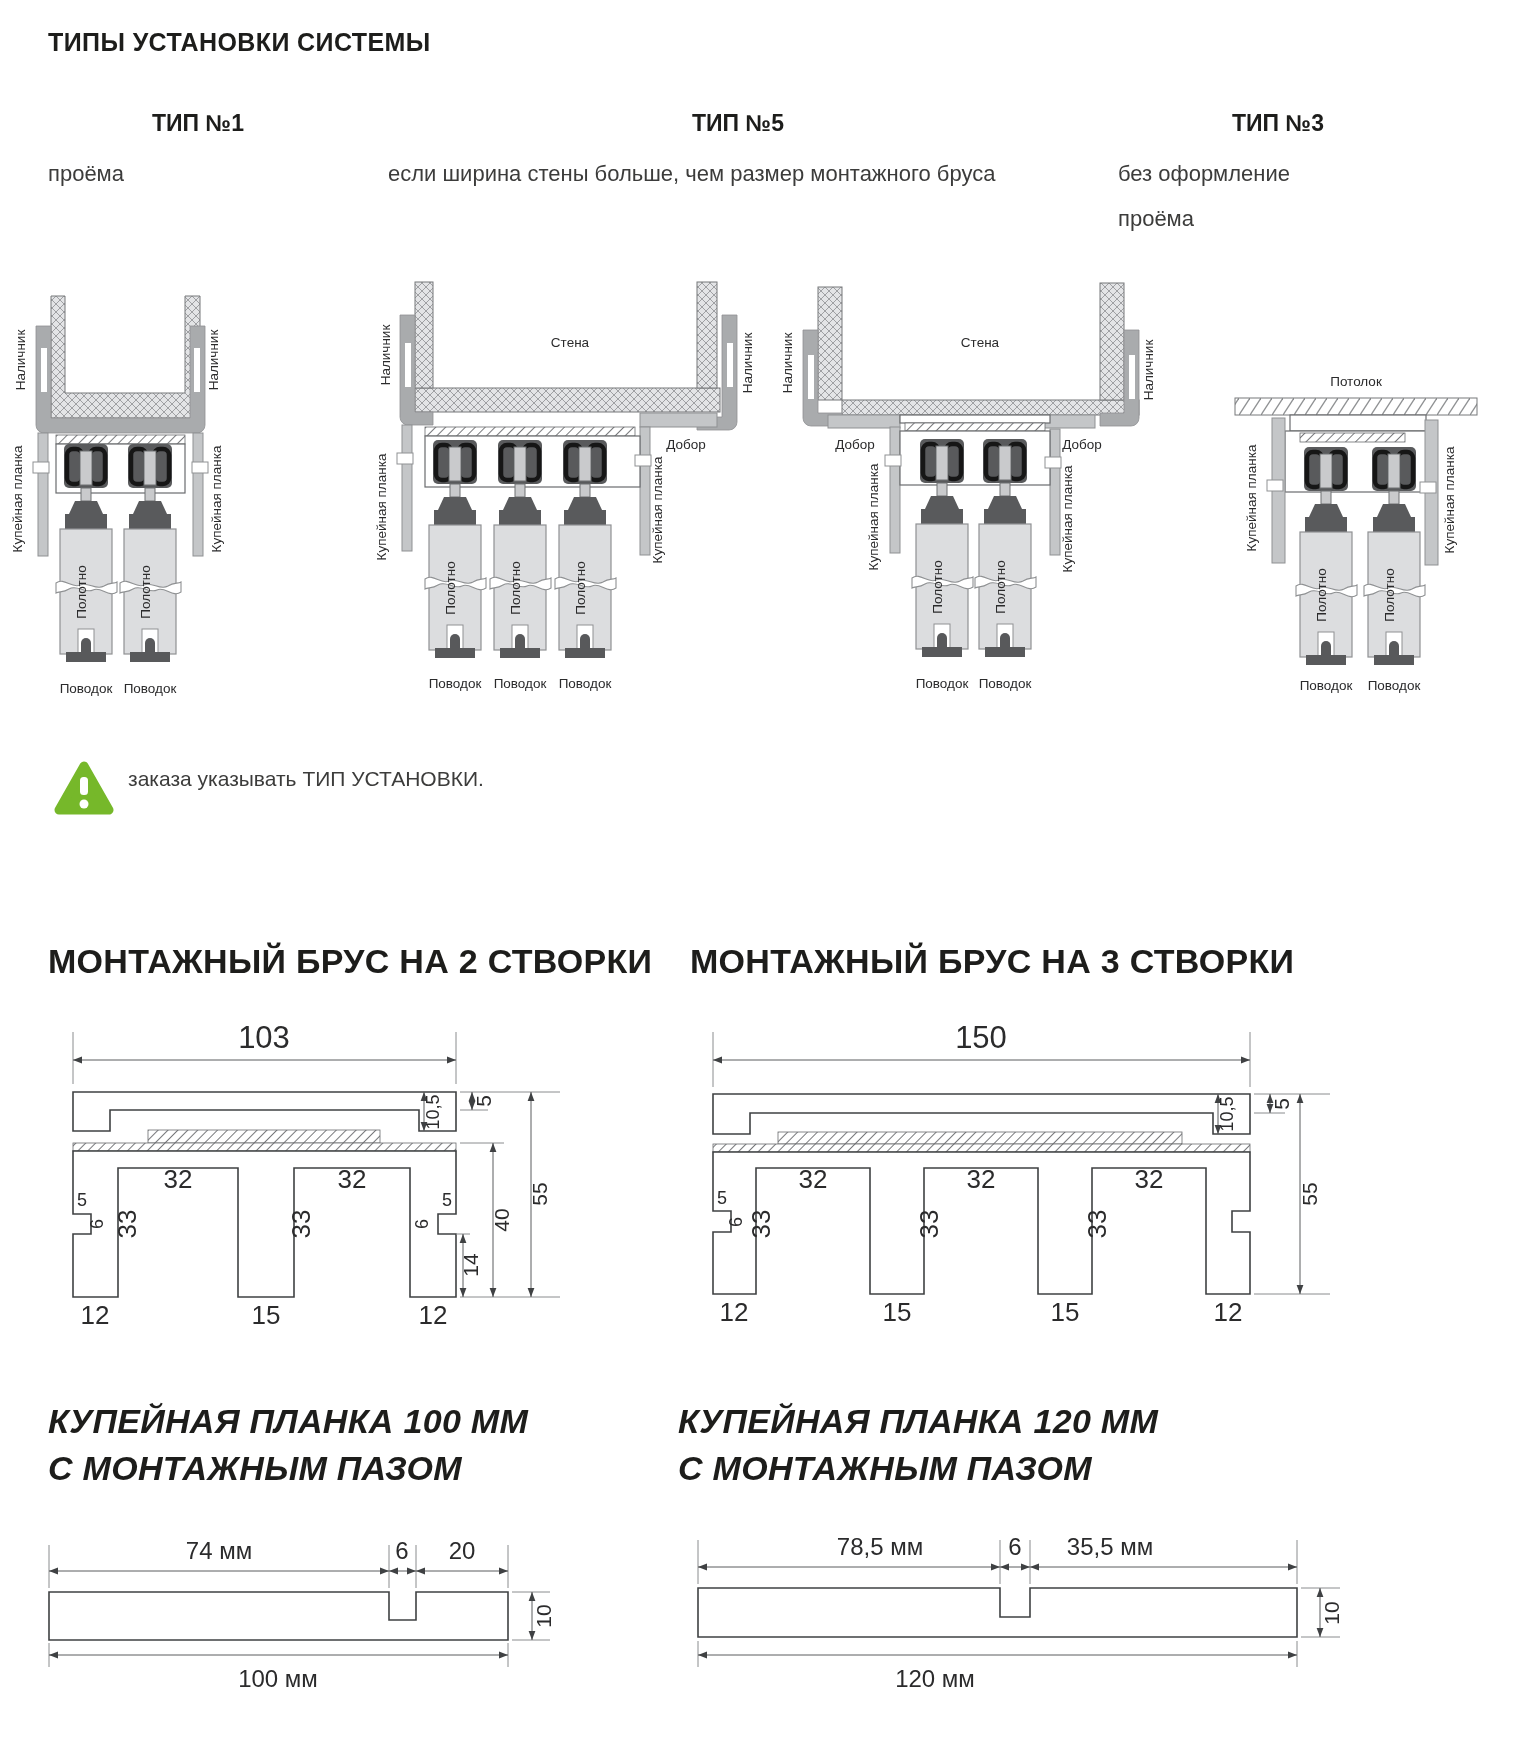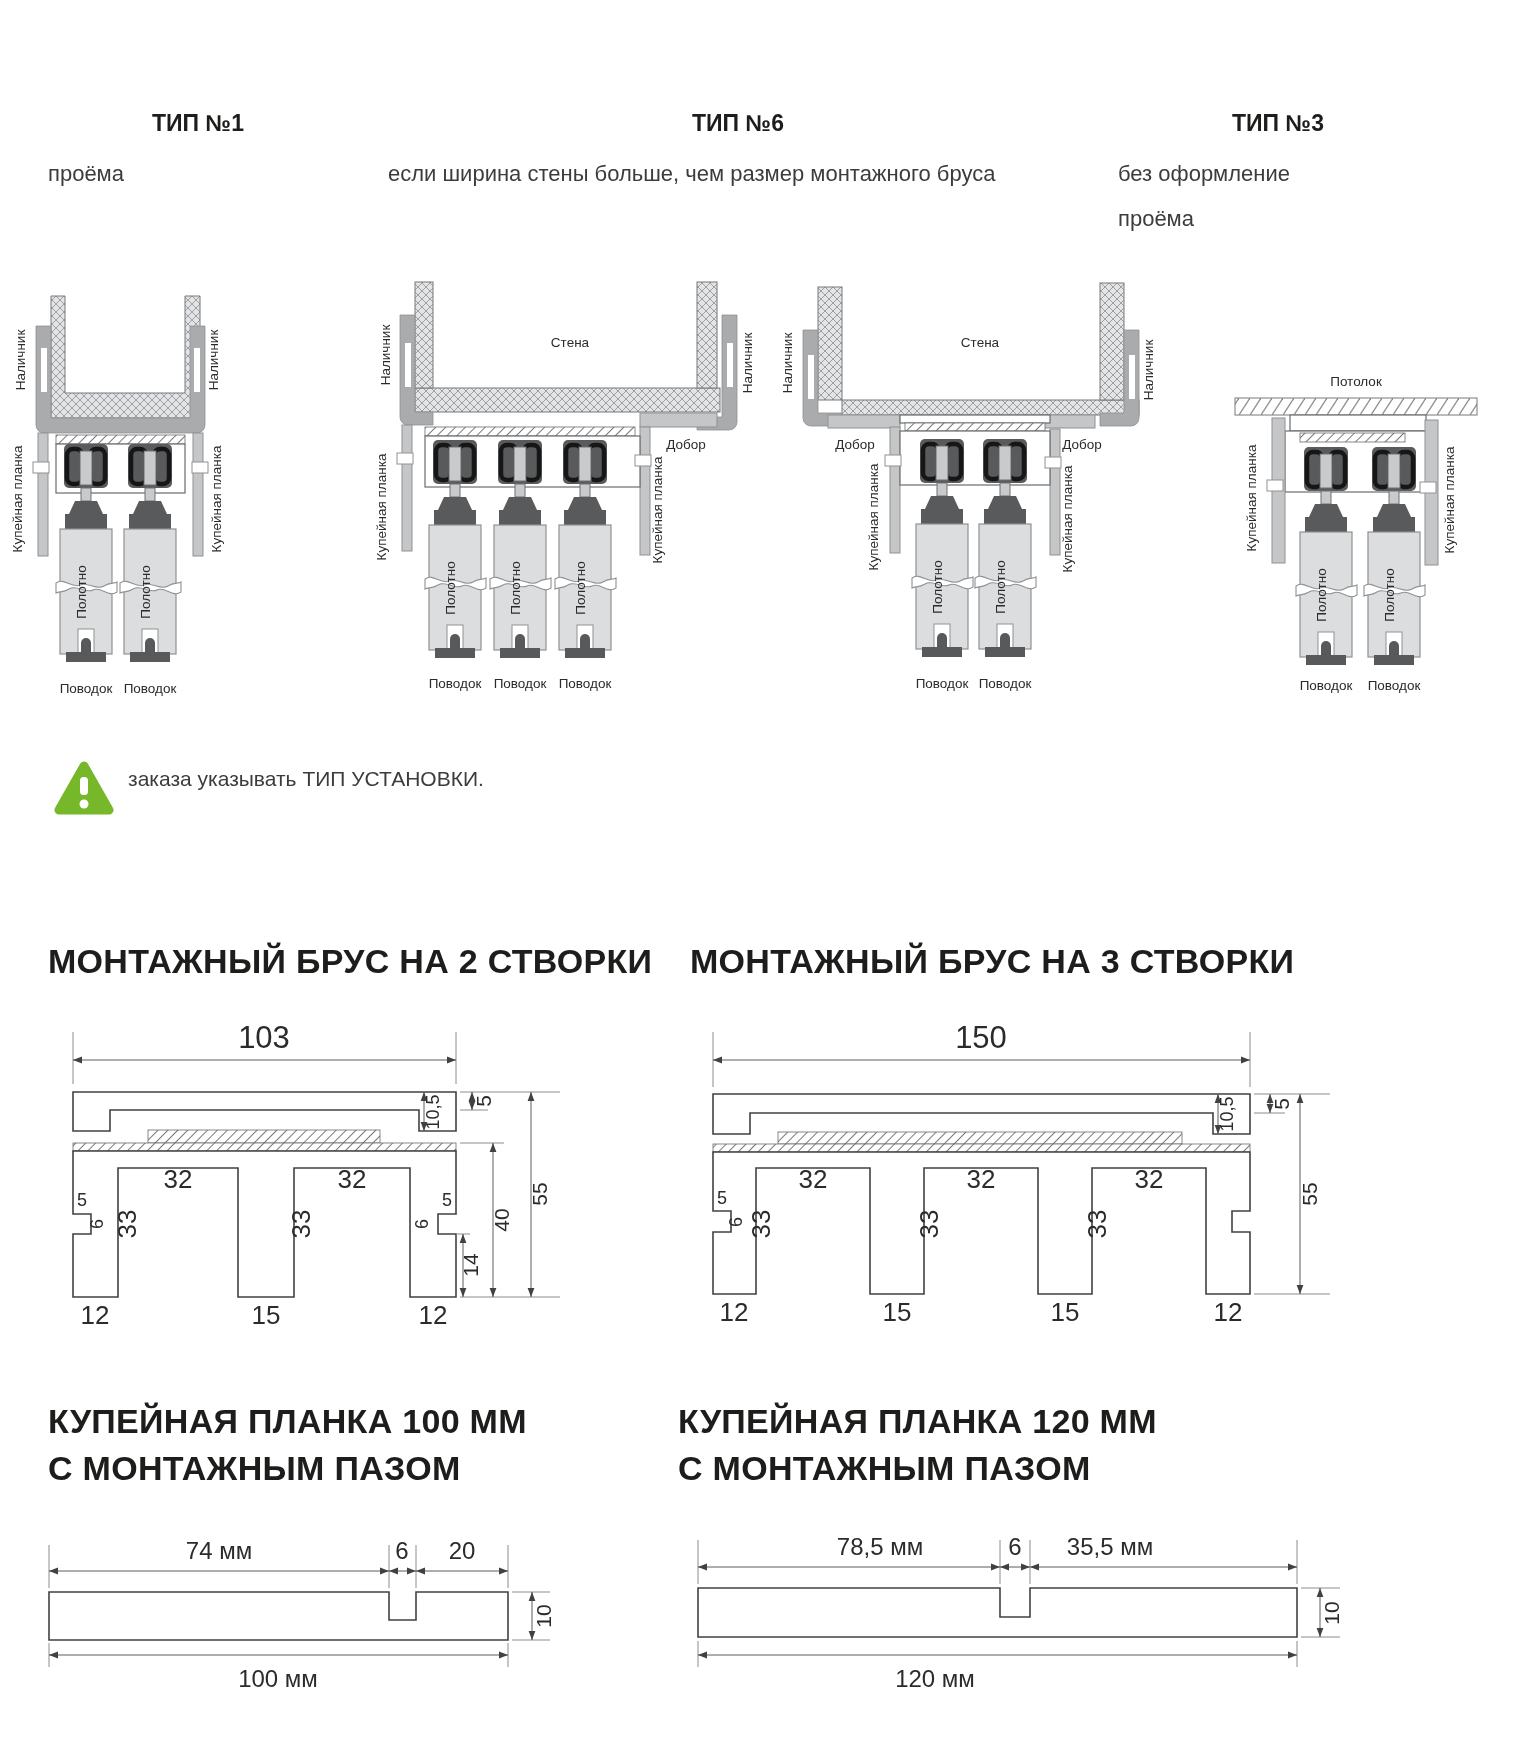--- a/index.html
+++ b/index.html
@@ -3,21 +3,21 @@
 <meta charset="utf-8">
 <style>
   html,body{margin:0;padding:0;background:#ffffff;}
   .page{position:relative;width:1523px;height:1738px;background:#fff;overflow:hidden;
         font-family:"Liberation Sans",sans-serif;color:#1d1d1b;}
   .abs{position:absolute;}
   h1.main-title{font-size:25px;font-weight:bold;letter-spacing:.4px;margin:0;color:#1d1d1b;}
   .type-head{font-size:23px;font-weight:bold;margin:0 0 14px 0;color:#1d1d1b;text-align:center;}
   .type-desc{font-size:22px;line-height:45px;color:#3c3c3b;font-weight:400;}
   .sec-title{font-size:34px;font-weight:bold;letter-spacing:.3px;margin:0;color:#1d1d1b;}
-  .sec-title.two{line-height:47px;}
+  .sec-title.two{line-height:47px;font-style:italic;}
   .warn-text{font-size:21px;line-height:37px;color:#3c3c3b;}
   svg{overflow:visible;}
   svg text{fill:#2b2b2c;}
   .lbl{font:13.5px "Liberation Sans",sans-serif;}
   .dimL{font:31px "Liberation Sans",sans-serif;}
   .dimM{font:26px "Liberation Sans",sans-serif;}
   .dimS{font:18px "Liberation Sans",sans-serif;}
   .dimR{font:21px "Liberation Sans",sans-serif;}
   .dimP{font:24px "Liberation Sans",sans-serif;}
   .prof{fill:#ffffff;stroke:#3f4143;stroke-width:1.6;}
@@ -63,28 +63,29 @@
         <rect x="-21" y="70" width="42" height="15" fill="#595a5c"></rect>
         <rect x="-26" y="85" width="52" height="125" fill="#dcdddf" stroke="#8f9193" stroke-width="1.2"></rect>
         <path d="M-30,139 C-22,133 -14,145 -6,141 C2,137 10,147 18,142 C24,138 28,140 31,138 L31,148 C23,154 15,142 7,146 C-1,150 -9,140 -17,145 C-23,149 -27,147 -30,149 Z" fill="#ffffff" stroke="#8f9193" stroke-width="1.1"></path>
         <rect x="-8" y="185" width="16" height="25" fill="#fff" stroke="#8f9193" stroke-width="1"></rect>
         <path d="M-5,212 v-13 a5,5 0 0 1 10,0 v13 z" fill="#58595b"></path>
         <rect x="-20" y="208" width="40" height="10" fill="#58595b"></rect>
       </g>
     </defs>
   </svg>
 
+  <h1 class="abs main-title" style="left:48px;top:28px">ТИПЫ УСТАНОВКИ СИСТЕМЫ</h1>
 
   <div class="abs" style="left:48px;top:110px;width:300px">
     <div class="type-head">ТИП №1</div>
     <div class="type-desc">проёма</div>
   </div>
 
   <div class="abs" style="left:388px;top:110px;width:700px">
-    <div class="type-head">ТИП №6</div>
+    <div class="type-head">ТИП №5</div>
     <div class="type-desc">если ширина стены больше, чем размер монтажного бруса</div>
   </div>
 
   <div class="abs" style="left:1118px;top:110px;width:320px">
     <div class="type-head">ТИП №3</div>
     <div class="type-desc">без оформление</div>
     <div class="type-desc">проёма</div>
   </div>
 
   <svg class="abs" style="left:8px;top:256px" width="250" height="450" viewBox="0 0 250 450">

